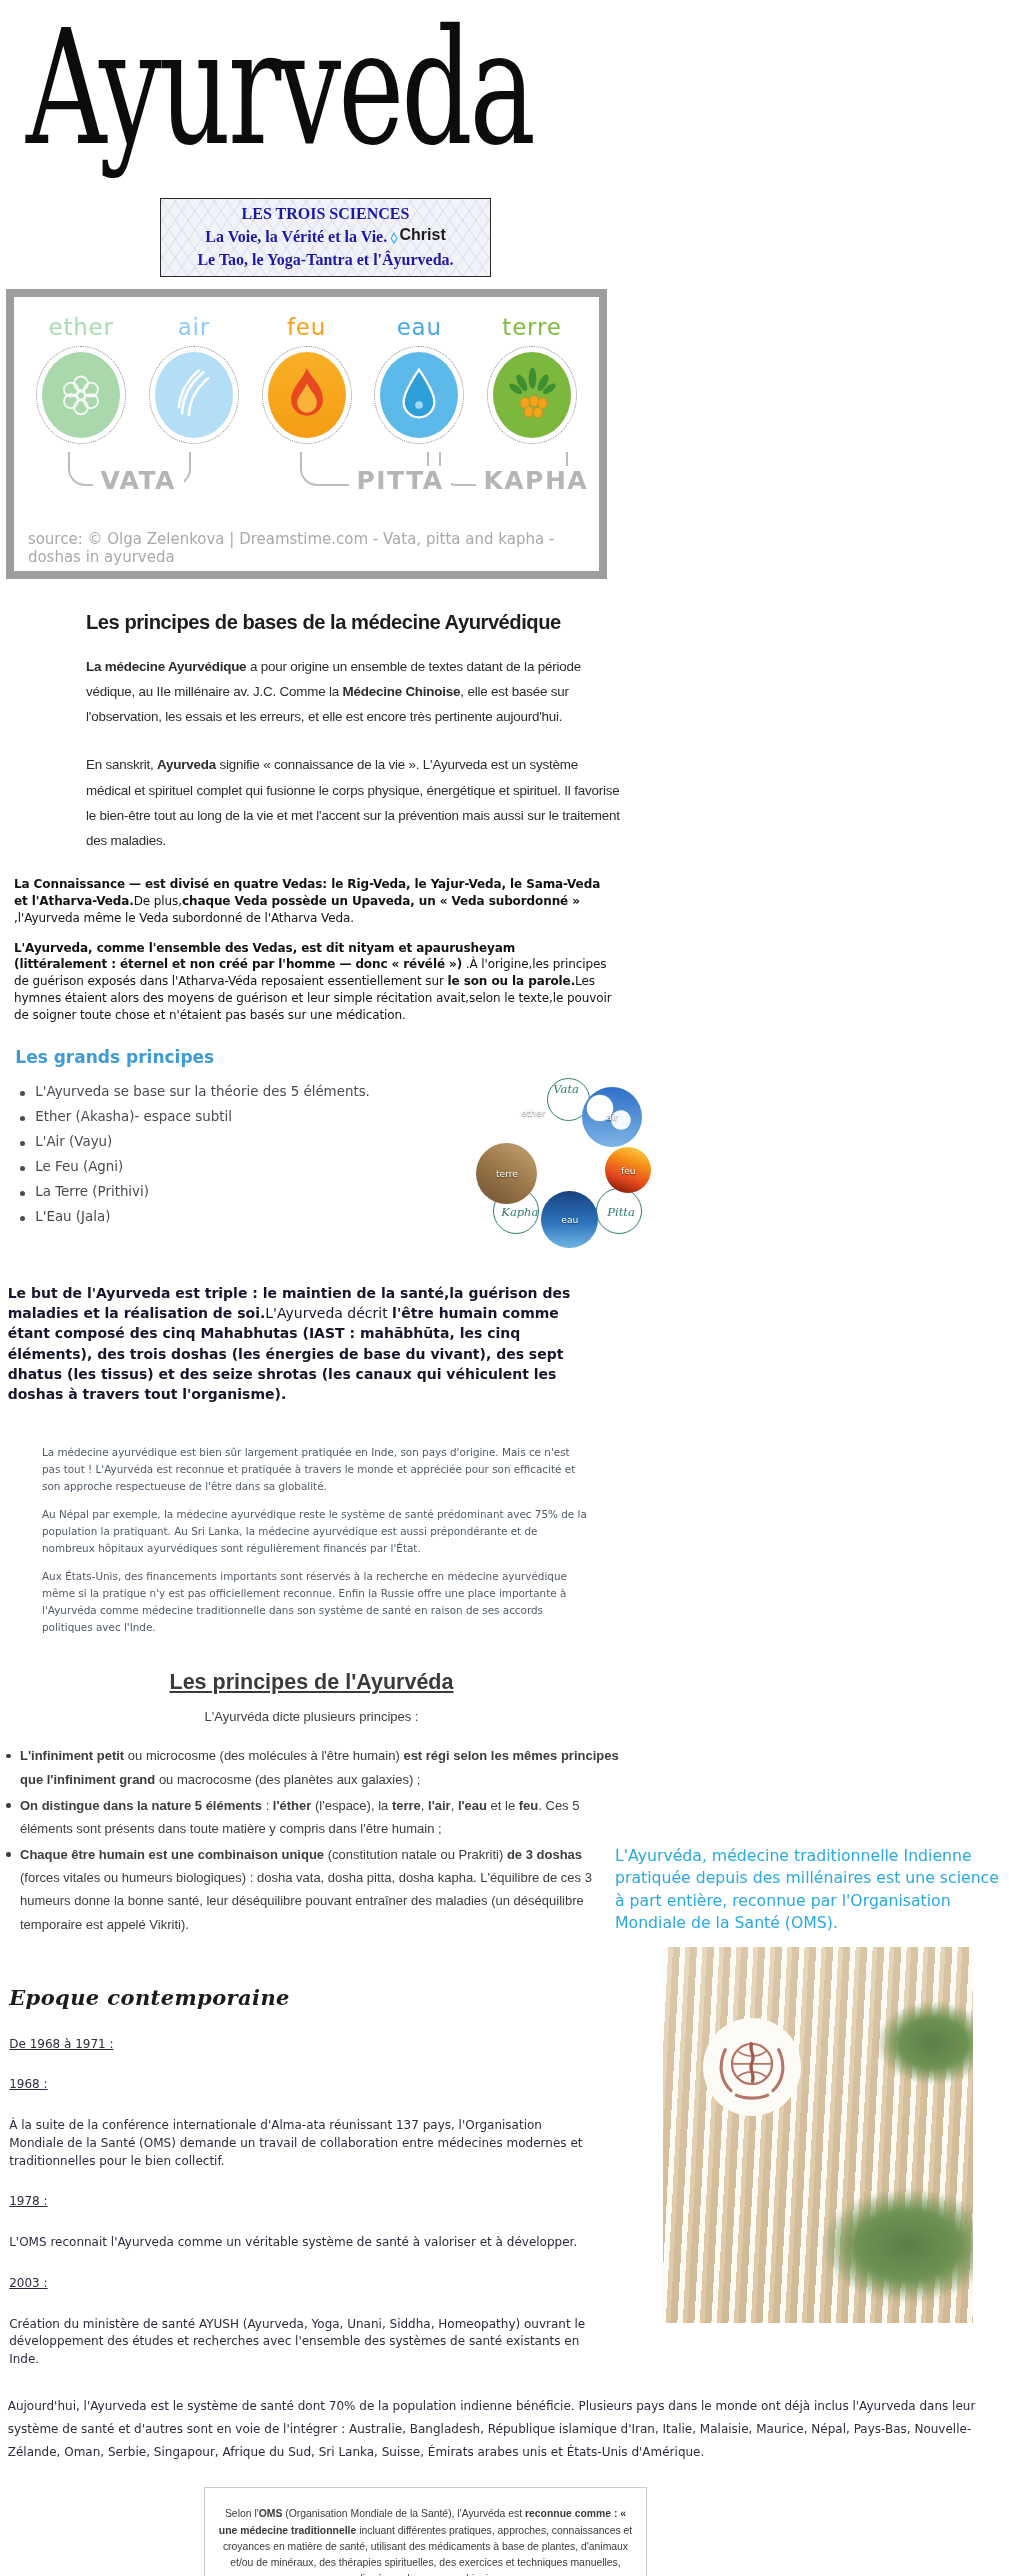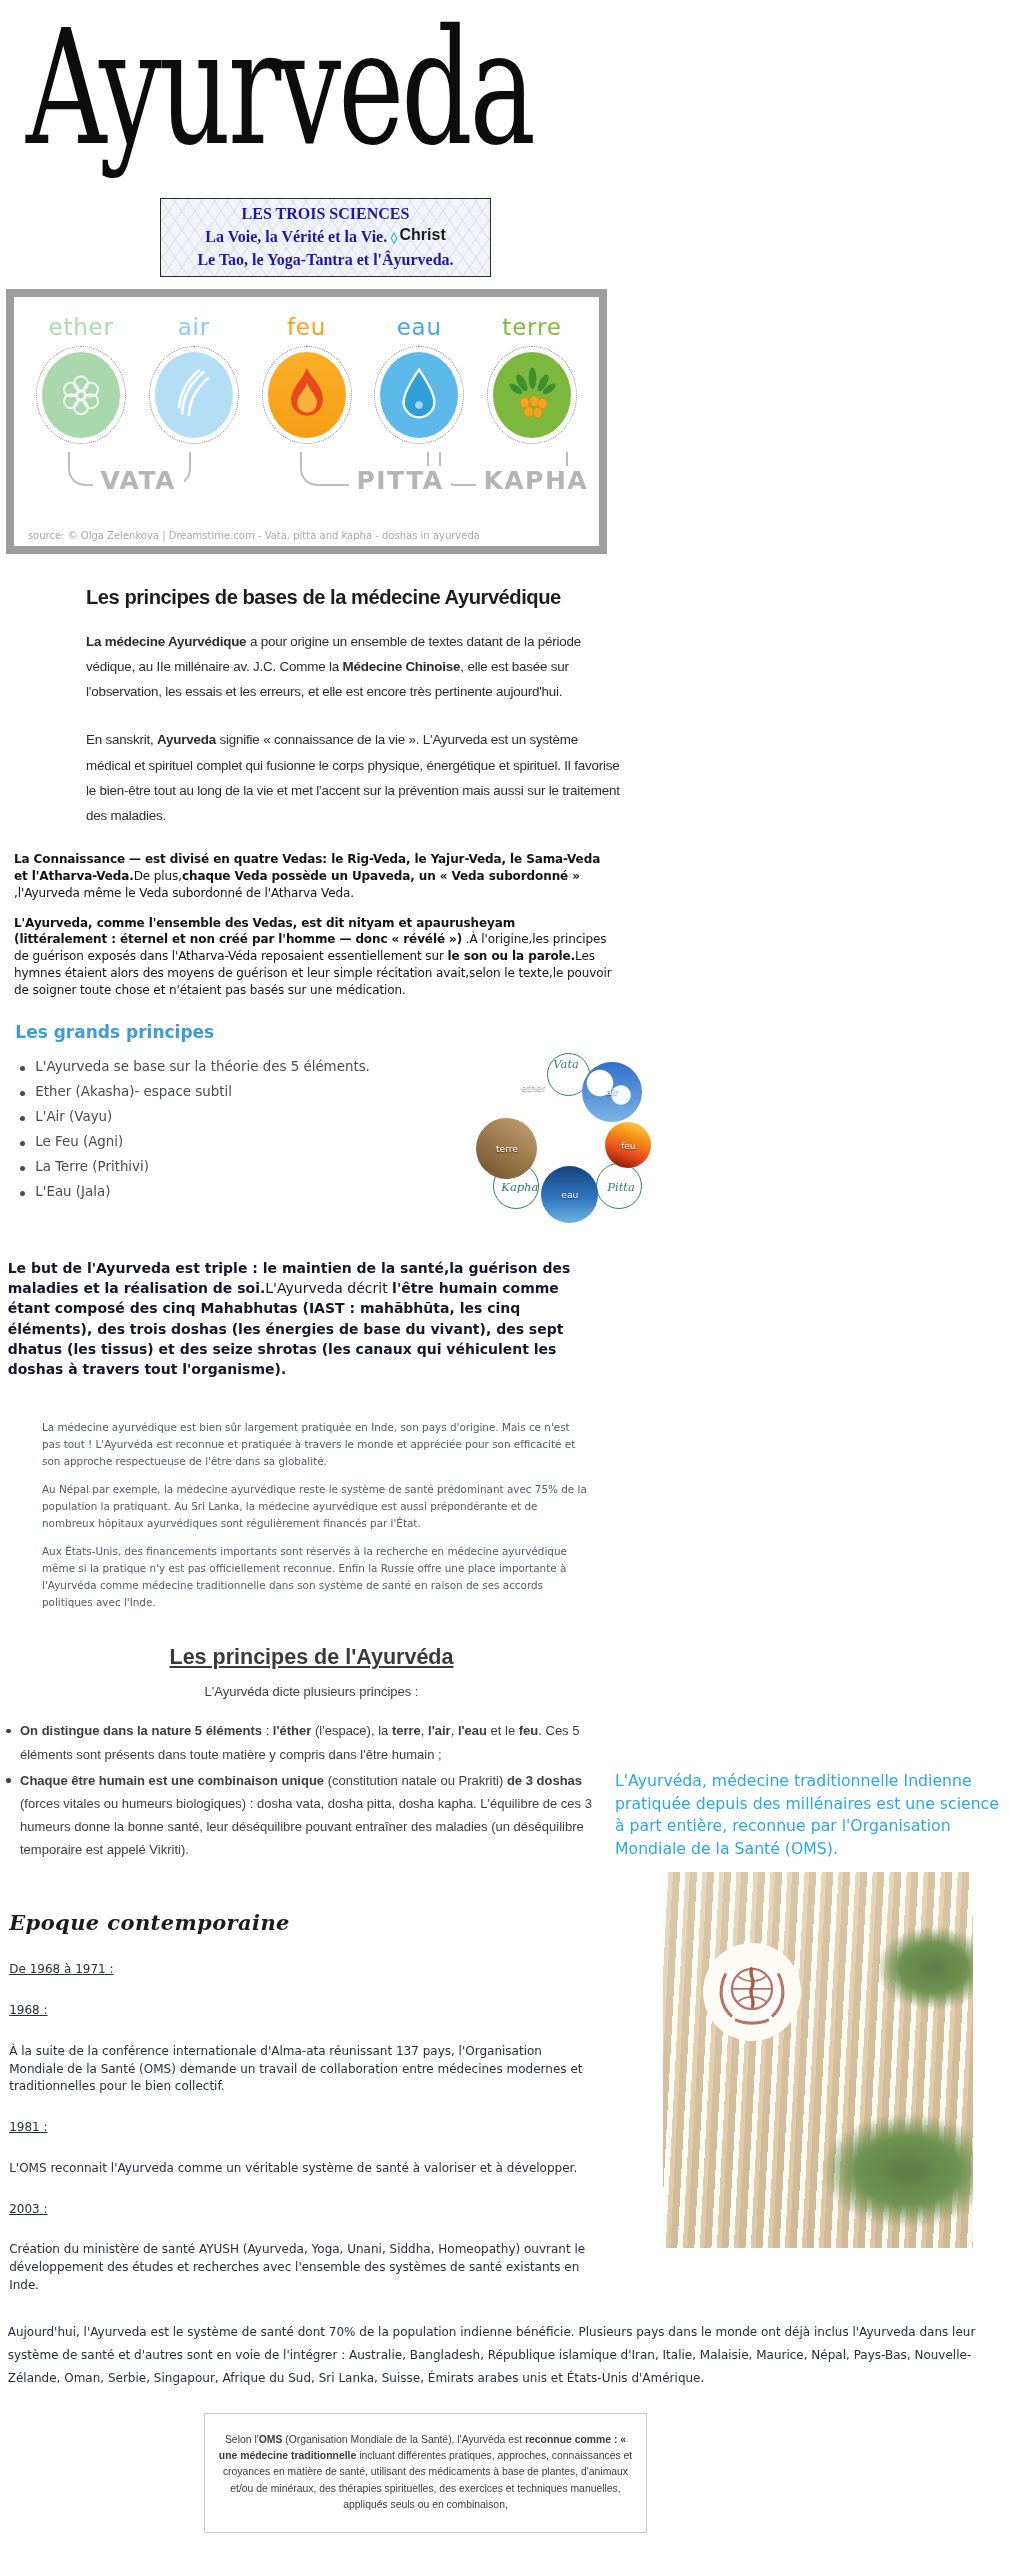--- a/index.html
+++ b/index.html
@@ -84,21 +84,21 @@
     position:absolute; top:0; height:34px;
     border:2.3px solid #bdbdbd; border-top:none;
     border-radius:0 0 17px 17px;
   }
   .dosha-label {
     position:absolute; top:14px;
     background:#fff; padding:0 7.7px;
     color:#b5b5b5; font-weight:700; font-size:25px; letter-spacing:1.5px;
   }
   .banner-caption {
-    color:#a9a9a9; font-size:10px; margin:4.6px 0 1.5px 9.2px;
+    color:#a9a9a9; font-size:15px; margin:4.6px 0 1.5px 9.2px;
   }
 
   
   .s1 { margin:31px 0 0 86px; width:537px; }
   .s1 h2 {
     font-family:"Liberation Sans",sans-serif;
     font-size:21px; letter-spacing:-0.5px; color:#1d1d1d; margin-bottom:20px;
     transform:scaleX(.96); transform-origin:left;
   }
   .s1 p {
@@ -363,35 +363,36 @@
 <section class="pays">
   <p>La médecine ayurvédique est bien sûr largement pratiquée en Inde, son pays d'origine. Mais ce n'est pas tout ! L'Ayurvéda est reconnue et pratiquée à travers le monde et appréciée pour son efficacité et son approche respectueuse de l'être dans sa globalité.</p>
   <p>Au Népal par exemple, la médecine ayurvédique reste le système de santé prédominant avec 75% de la population la pratiquant. Au Sri Lanka, la médecine ayurvédique est aussi prépondérante et de nombreux hôpitaux ayurvédiques sont régulièrement financés par l'État.</p>
   <p>Aux États-Unis, des financements importants sont réservés à la recherche en médecine ayurvédique même si la pratique n'y est pas officiellement reconnue. Enfin la Russie offre une place importante à l'Ayurvéda comme médecine traditionnelle dans son système de santé en raison de ses accords politiques avec l'Inde.</p>
 </section>
 
 <section class="principes">
   <h2>Les principes de l'Ayurvéda</h2>
   <p class="intro">L'Ayurvéda dicte plusieurs principes :</p>
   <div class="p-bullets">
+    <p class="p-bullet"><span class="b">L'infiniment petit</span><span> ou microcosme (des molécules à l'être humain) </span><span class="b">est régi selon les mêmes principes que l'infiniment grand</span><span> ou macrocosme (des planètes aux galaxies) ;</span></p>
     <p class="p-bullet"><span class="b">On distingue dans la nature 5 éléments</span><span> : </span><span class="b">l'éther</span><span> (l'espace), la </span><span class="b">terre</span><span>, </span><span class="b">l'air</span><span>, </span><span class="b">l'eau</span><span> et le </span><span class="b">feu</span><span>. Ces 5 éléments sont présents dans toute matière y compris dans l'être humain ;</span></p>
   </div>
 </section>
 
 <div class="twocol">
   <div class="col-left">
     <p class="p-bullet" style="width:595px;"><span class="b">Chaque être humain est une combinaison unique</span><span> (constitution natale ou Prakriti) </span><span class="b">de 3 doshas</span><span> (forces vitales ou humeurs biologiques) : dosha vata, dosha pitta, dosha kapha. L'équilibre de ces 3 humeurs donne la bonne santé, leur déséquilibre pouvant entraîner des maladies (un déséquilibre temporaire est appelé  Vikriti).</span></p>
 
     <h2 class="epoque-h">Epoque contemporaine</h2>
 
     <div class="tl">
       <p class="date">De 1968 à 1971 :</p>
       <p class="date">1968 :</p>
       <p>À la suite de la conférence internationale d'Alma-ata réunissant 137 pays, l'Organisation Mondiale de la Santé (OMS) demande un travail de collaboration entre médecines modernes et traditionnelles pour le bien collectif.</p>
-      <p class="date">1981 :</p>
+      <p class="date">1978 :</p>
       <p>L'OMS reconnait l'Ayurveda comme un véritable système de santé à valoriser et à développer.</p>
       <p class="date">2003 :</p>
       <p>Création du ministère de santé AYUSH (Ayurveda, Yoga, Unani, Siddha, Homeopathy) ouvrant le développement des études et recherches avec l'ensemble des systèmes de santé existants en Inde.</p>
     </div>
   </div>
 
   <div class="col-right">
     <p class="cyan-note">L'Ayurvéda, médecine traditionnelle Indienne pratiquée depuis des millénaires est une science à part entière, reconnue par l'Organisation Mondiale de la Santé (OMS).</p>
     <div class="who-photo">
       <div class="who-emblem">

